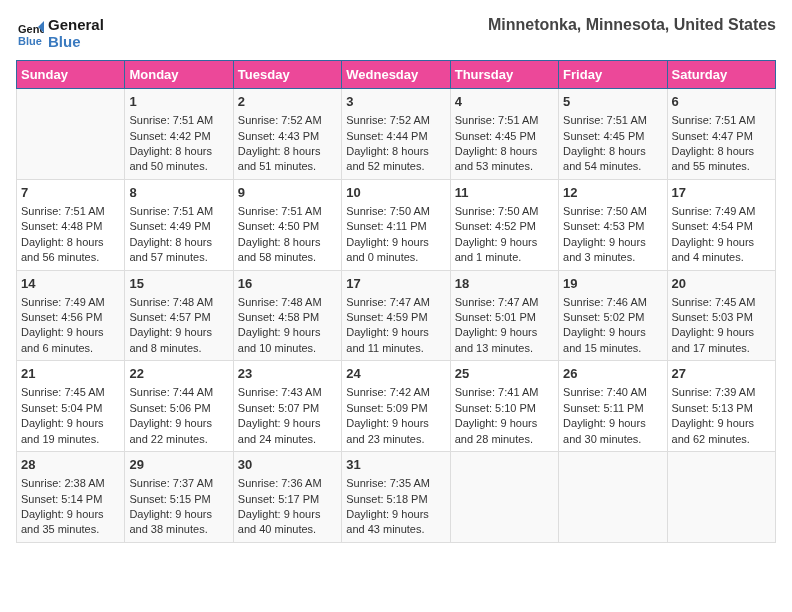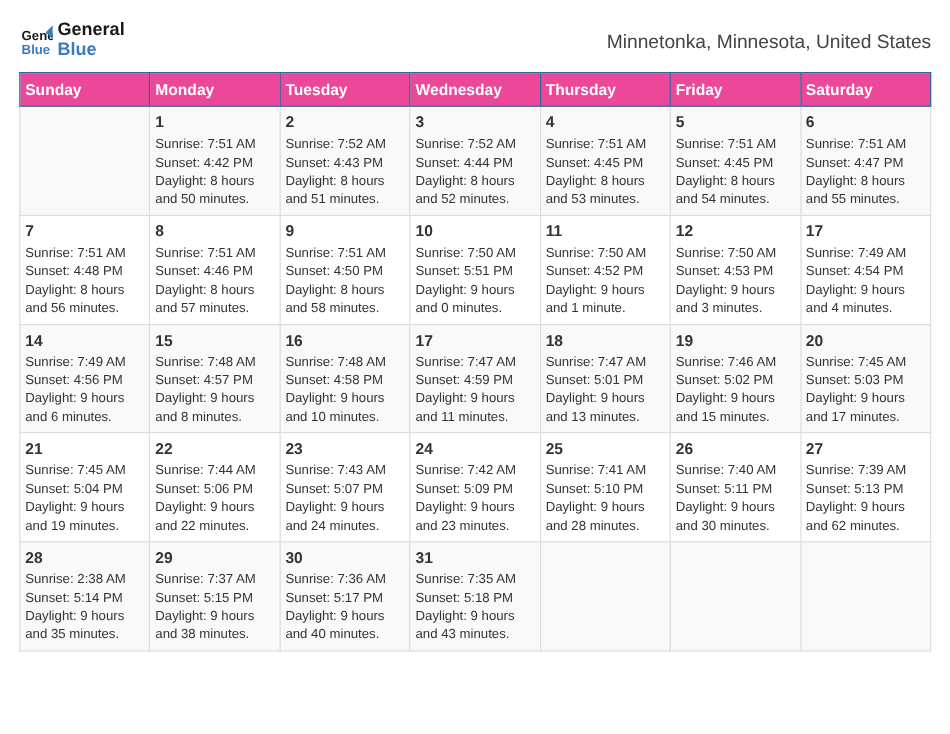--- a/index.html
+++ b/index.html
@@ -28,23 +28,22 @@
     .title-block {
       text-align: right;
     }
     .title-block h1 {
       font-size: 28px;
       font-weight: bold;
       color: #222;
     }
     .title-block h2 {
       font-size: 16px;
-      font-weight: normal;
+      font-weight: bold;
       color: #444;
-      margin-top: 11px;
     }
     table {
       width: 100%;
       border-collapse: collapse;
       font-size: 11px;
     }
     thead tr {
       background-color: #ec4899;
       color: #fff;
     }
@@ -165,35 +164,35 @@
         <td>
           <span class="day-num">7</span>
           <div>Sunrise: 7:51 AM</div>
           <div>Sunset: 4:48 PM</div>
           <div>Daylight: 8 hours</div>
           <div>and 56 minutes.</div>
         </td>
         <td>
           <span class="day-num">8</span>
           <div>Sunrise: 7:51 AM</div>
-          <div>Sunset: 4:46 PM</div>
+          <div>Sunset: 4:49 PM</div>
           <div>Daylight: 8 hours</div>
           <div>and 57 minutes.</div>
         </td>
         <td>
           <span class="day-num">9</span>
           <div>Sunrise: 7:51 AM</div>
           <div>Sunset: 4:50 PM</div>
           <div>Daylight: 8 hours</div>
           <div>and 58 minutes.</div>
         </td>
         <td>
           <span class="day-num">10</span>
           <div>Sunrise: 7:50 AM</div>
-          <div>Sunset: 5:51 PM</div>
+          <div>Sunset: 4:11 PM</div>
           <div>Daylight: 9 hours</div>
           <div>and 0 minutes.</div>
         </td>
         <td>
           <span class="day-num">11</span>
           <div>Sunrise: 7:50 AM</div>
           <div>Sunset: 4:52 PM</div>
           <div>Daylight: 9 hours</div>
           <div>and 1 minute.</div>
         </td>

